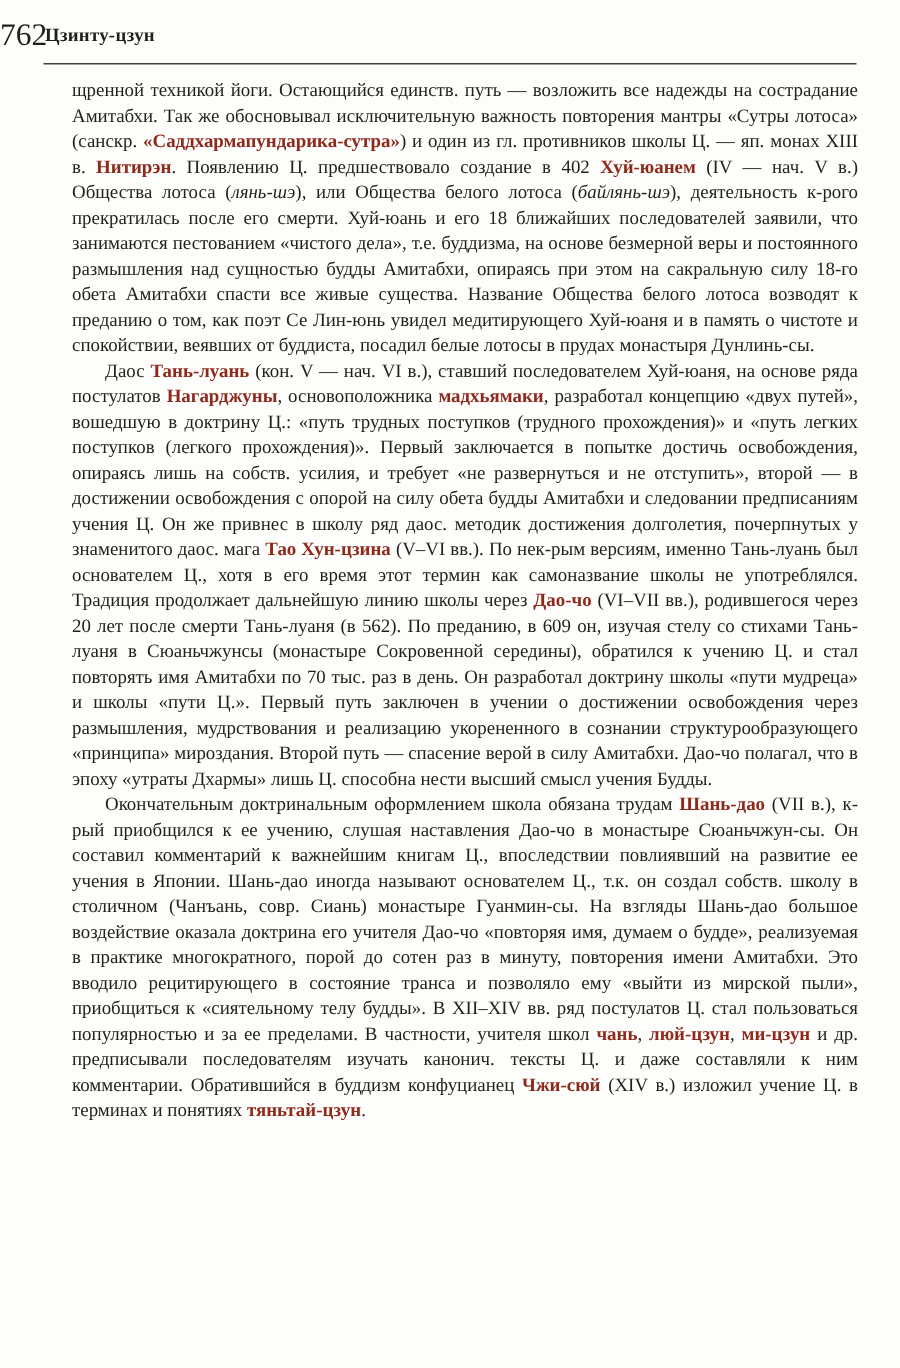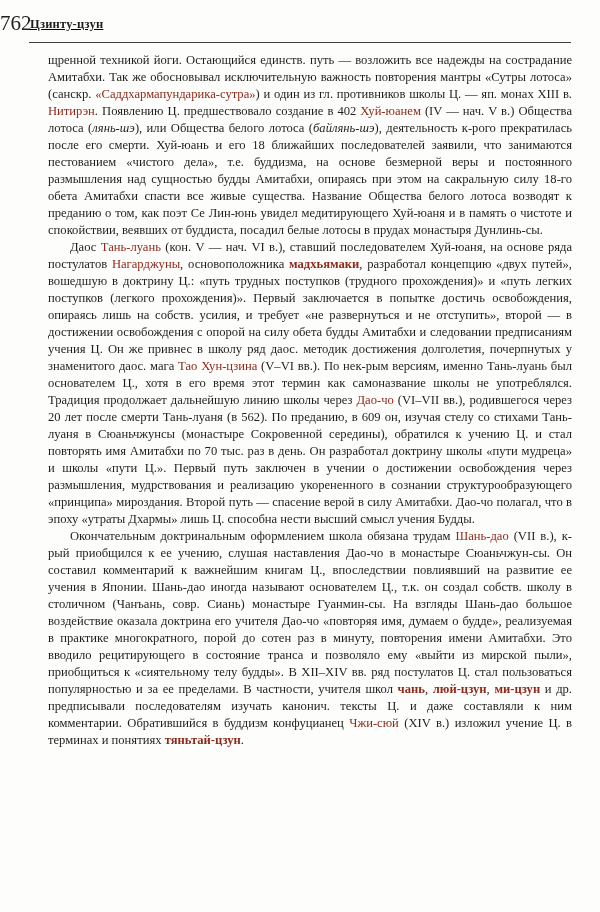--- a/index.html
+++ b/index.html
@@ -11,21 +11,20 @@
   }
   .page {
     width: 600px; height: 912px;
     position: relative;
     background: var(--page-bg, #fdfdfb);
   }
   .page-header {
     position: relative;
     height: 28px;
     padding: 14px 30px 0 30px;
-    text-decoration: underline;
   }
   .running-head {
     font-weight: 700;
     font-size: 12.5px;
     color: var(--text, #211f1c);
     letter-spacing: 0.2px;
   }
   .page-number {
     position: absolute;
     left: 0; right: 0; top: 11px;
@@ -41,21 +40,21 @@
     padding: 9px 28px 0 48px;
     height: 854px;
     overflow: hidden;
     text-align: justify;
     font-size: 12.6px;
     line-height: 17px;
     color: var(--text, #211f1c);
   }
   .para { margin: 0; }
   .para.indent { text-indent: 22px; }
-  .run-b  { font-weight: 400; color: var(--ref, #8e2a1c); }
+  .run-b  { font-weight: 700; color: var(--ref, #8e2a1c); }
   .run-i  { font-style: italic; }
   .run-bi { font-weight: 700; color: var(--ref, #8e2a1c); }
 </style>
 </head>
 <body>
 
 <div class="page">
   <div class="page-header">
     <span class="running-head">Цзинту-цзун</span>
     <span class="page-number">762</span>

